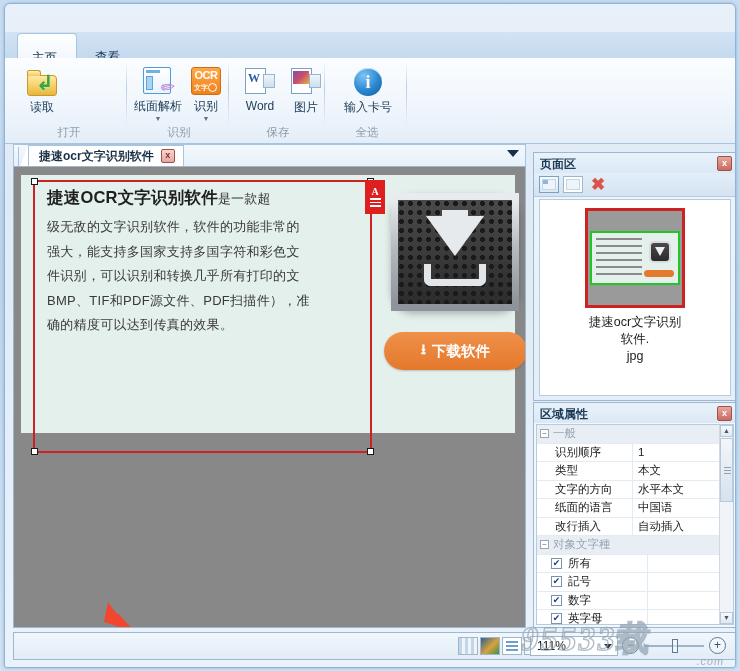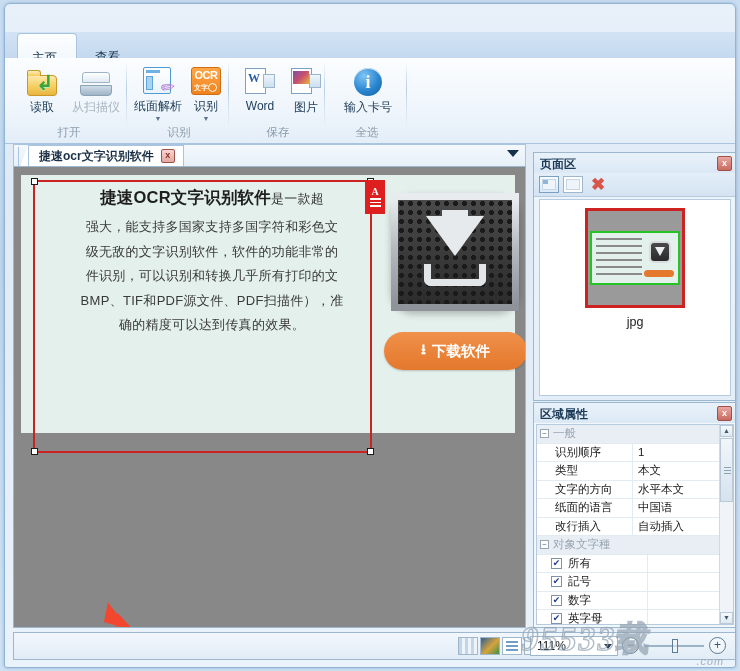--- a/index.html
+++ b/index.html
@@ -156,21 +156,21 @@
 
   
   .canvas{
     position:absolute;left:8px;top:162px;width:513px;height:462px;
     background:#888888;border:1px solid #9db7cf;box-sizing:border-box;overflow:hidden;
   }
   .page{
     position:absolute;left:7px;top:8px;width:494px;height:258px;
     background:#e4f0ec;
   }
-  .page-inner{position:absolute;inset:0;text-align:center;}
+  .page-inner{position:absolute;inset:0;}
   .doc-head{
     position:absolute;left:26px;top:12px;width:330px;
     font:bold 16.5px "Liberation Sans",sans-serif;color:#1e1e1e;letter-spacing:.2px;
   }
   .doc-head .tail{font-weight:normal;font-size:13px;color:#333;}
   .doc-body{
     position:absolute;left:26px;top:40px;width:330px;
     font-size:13px;line-height:24.5px;color:#3a3a3a;letter-spacing:.3px;
   }
   .dl-badge{
@@ -385,29 +385,20 @@
       <div class="rbtn" style="left:2px;">
         <div class="ricon">
           <div class="ic-folder">
                 <div class="fb"></div>
                 <div class="ft"></div>
                 <div class="arr">↲</div>
               </div>
         </div>
         <div class="rlabel">读取</div>
       </div>
-      <div class="rbtn dim" style="left:56px;">
-        <div class="ricon">
-          <div class="ic-scan">
-                <div class="top"></div>
-                <div class="bot"></div>
-              </div>
-        </div>
-        <div class="rlabel">从扫描仪</div>
-      </div>
       <div class="glabel">打开</div>
       <div class="sep"></div>
     </div>
 
     <div class="rgroup" style="left:124px;width:100px;">
       <div class="rbtn" style="left:0px;">
         <div class="ricon">
           <div class="ic-doc">
                 <div class="sheet"></div>
                 <div class="bar" style="top:3px;"></div>
@@ -479,22 +470,22 @@
     <div class="dd"></div>
   </div>
 
   <div class="canvas">
     <div class="page">
       <div class="page-inner">
         <div class="doc-head">
           <span>捷速OCR文字识别软件</span><span class="tail">是一款超</span>
         </div>
         <div class="doc-body">
+          <div>级无敌的文字识别软件，软件的功能非常的</div>
           <div>强大，能支持多国家支持多国字符和彩色文</div>
-          <div>级无敌的文字识别软件，软件的功能非常的</div>
           <div>件识别，可以识别和转换几乎所有打印的文</div>
           <div>BMP、TIF和PDF源文件、PDF扫描件），准</div>
           <div>确的精度可以达到传真的效果。</div>
         </div>
         <div class="dl-badge">
           <div class="stem"></div>
               <div class="arrow"></div>
               <div class="tray"></div>
         </div>
         <div class="dl-btn">
@@ -548,20 +539,21 @@
                 <span class="tl" style="top:12px;"></span>
             <span class="tl" style="top:19px;"></span>
                 <span class="tl" style="top:26px;"></span>
             <span class="tl" style="top:33px;"></span>
                 <span class="tl" style="top:40px;"></span>
             <span class="tbadge"></span>
                 <span class="tbtn"></span>
           </div>
         </div>
         <div class="thumb-label">
+          <div>捷速ocr文字识别软件.</div>
           <div>jpg</div>
         </div>
       </div>
     </div>
   </div>
 
   <div class="pp">
     <div class="pp-hdr">
       <div class="t">区域属性</div>
       <div class="panel-close">x</div>

